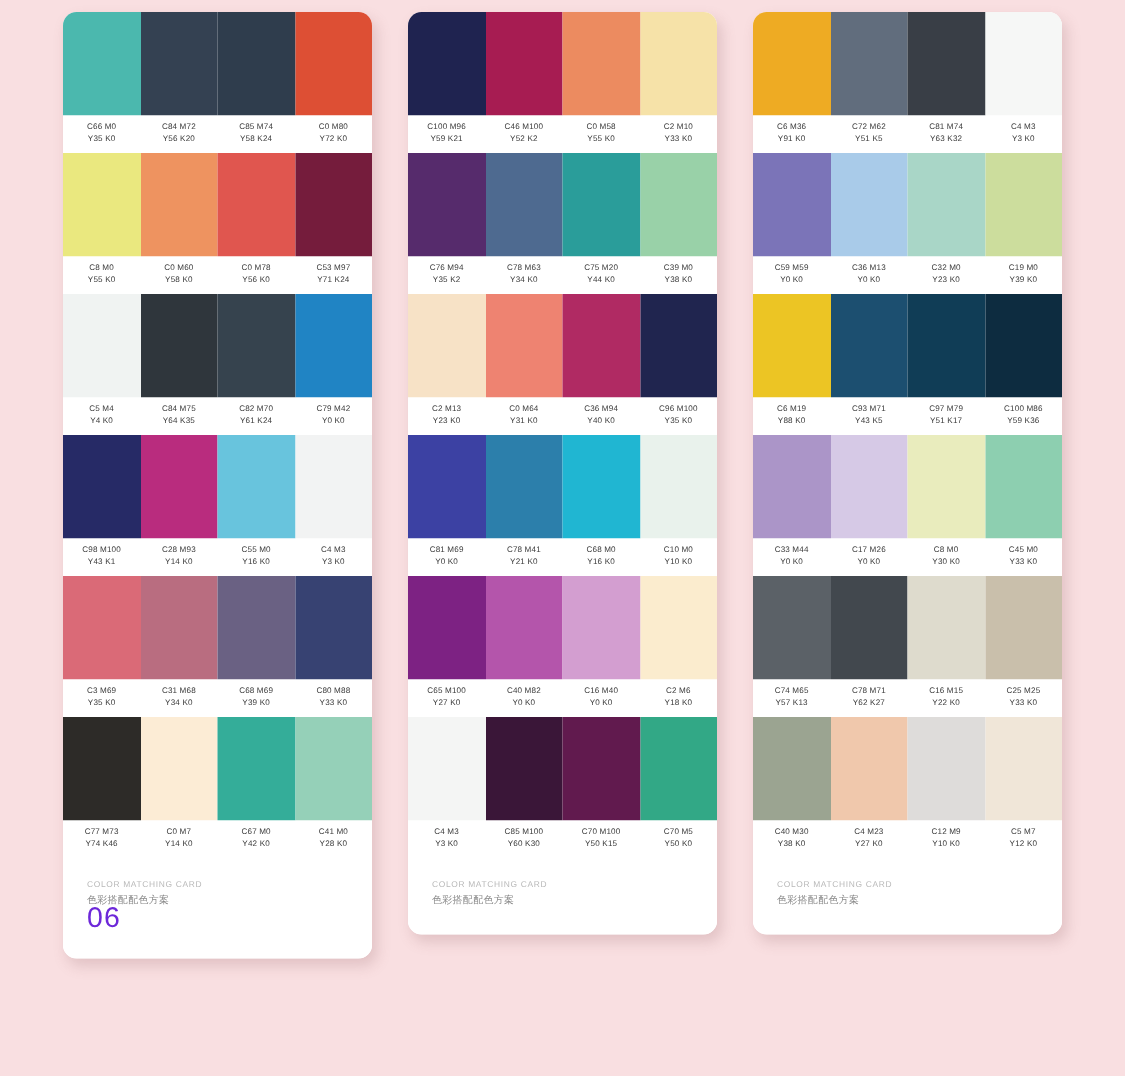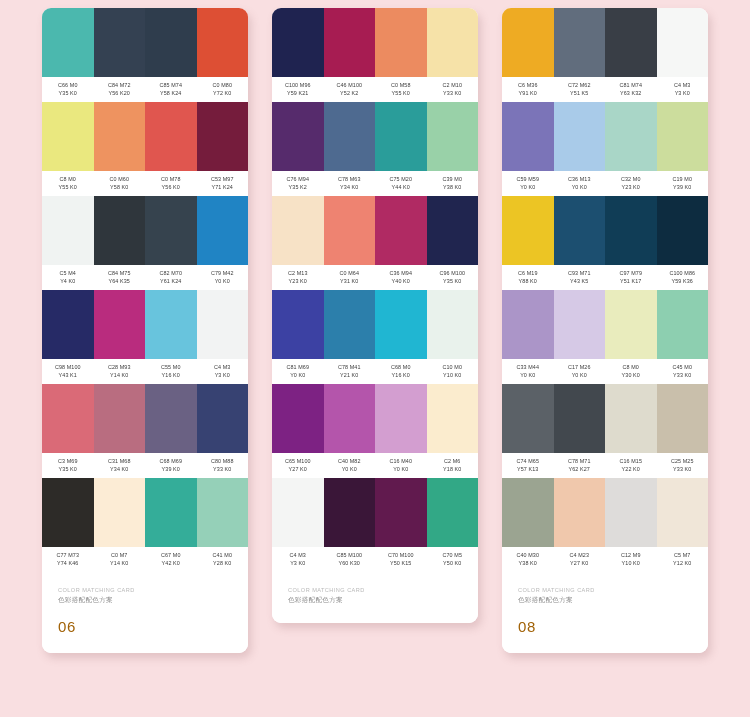--- a/index.html
+++ b/index.html
@@ -83,23 +83,22 @@
   }
   .footer-cn {
     font-size: 6.6px;
     letter-spacing: 0.04em;
     color: #8a8a8a;
     line-height: 10px;
     margin-top: 1px;
     font-family: "DejaVu Sans", sans-serif;
   }
   .footer-num {
-    font-size: 15px;
-    color: #a16207;
-    margin-top: 14px;
+    font-size: 19px;
+    color: #6d28d9;
     line-height: 16px;
     letter-spacing: 0.04em;
   }
 </style>
 </head>
 <body style="background: rgb(249, 223, 225);">
 
 <div class="board">
   <div class="card">
     <div class="rows">
@@ -585,16 +584,15 @@
             <div class="label">
               <span class="l1">C5 M7</span>
               <span class="l2">Y12 K0</span>
             </div>
           </div>
         </div>
       </div>
     <div class="footer">
       <div class="footer-en">COLOR MATCHING CARD</div>
       <div class="footer-cn">色彩搭配配色方案</div>
-      <div class="footer-num">08</div>
     </div>
   </div>
 </div>
 
 </body></html>

